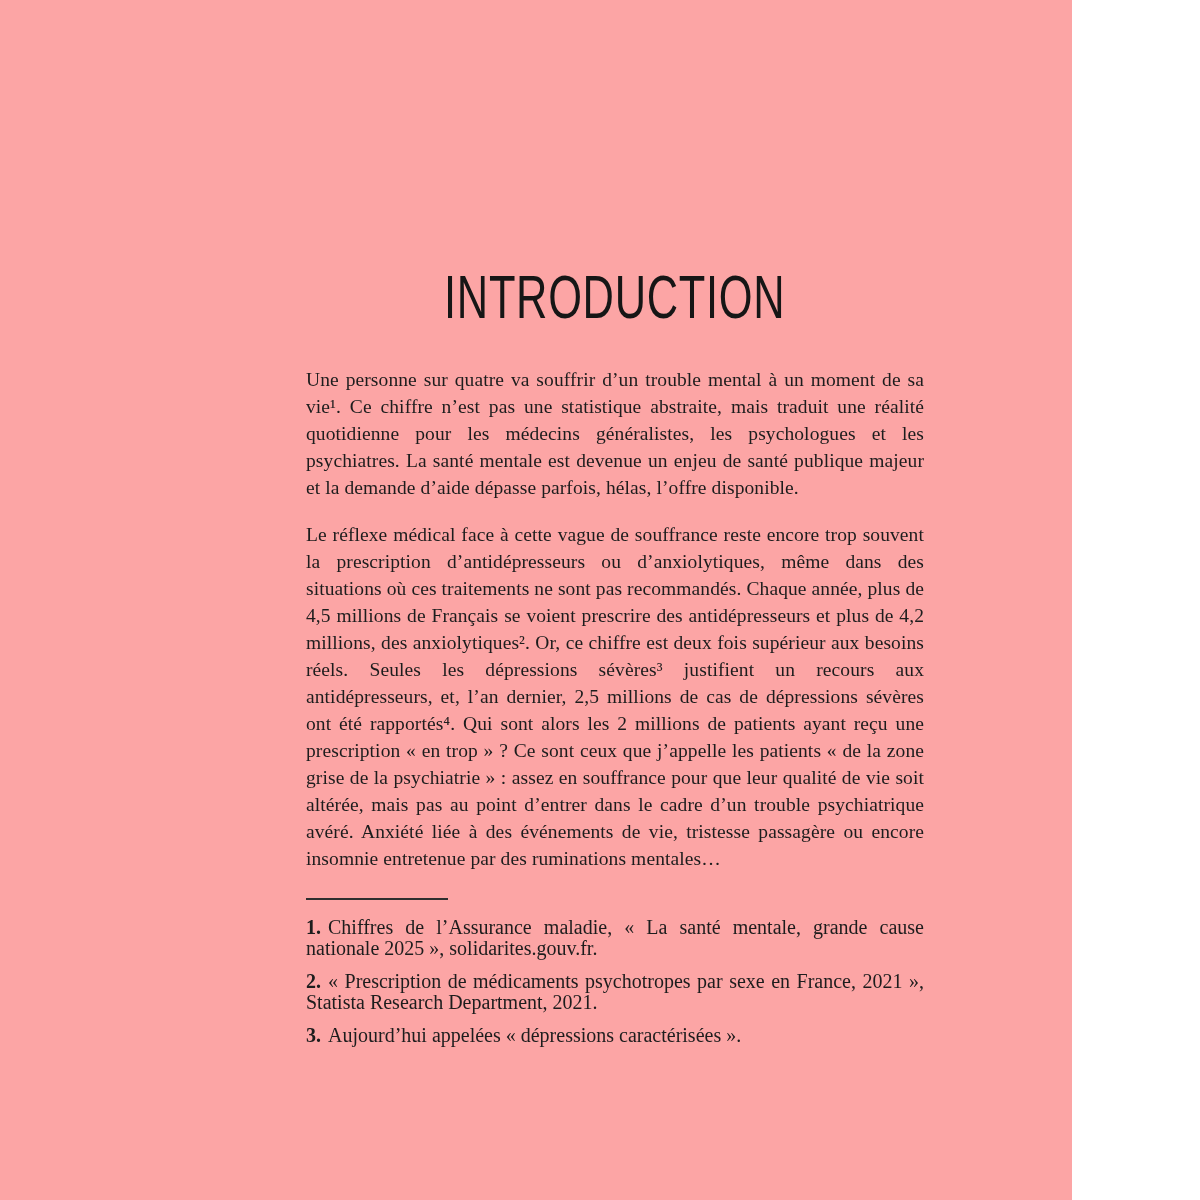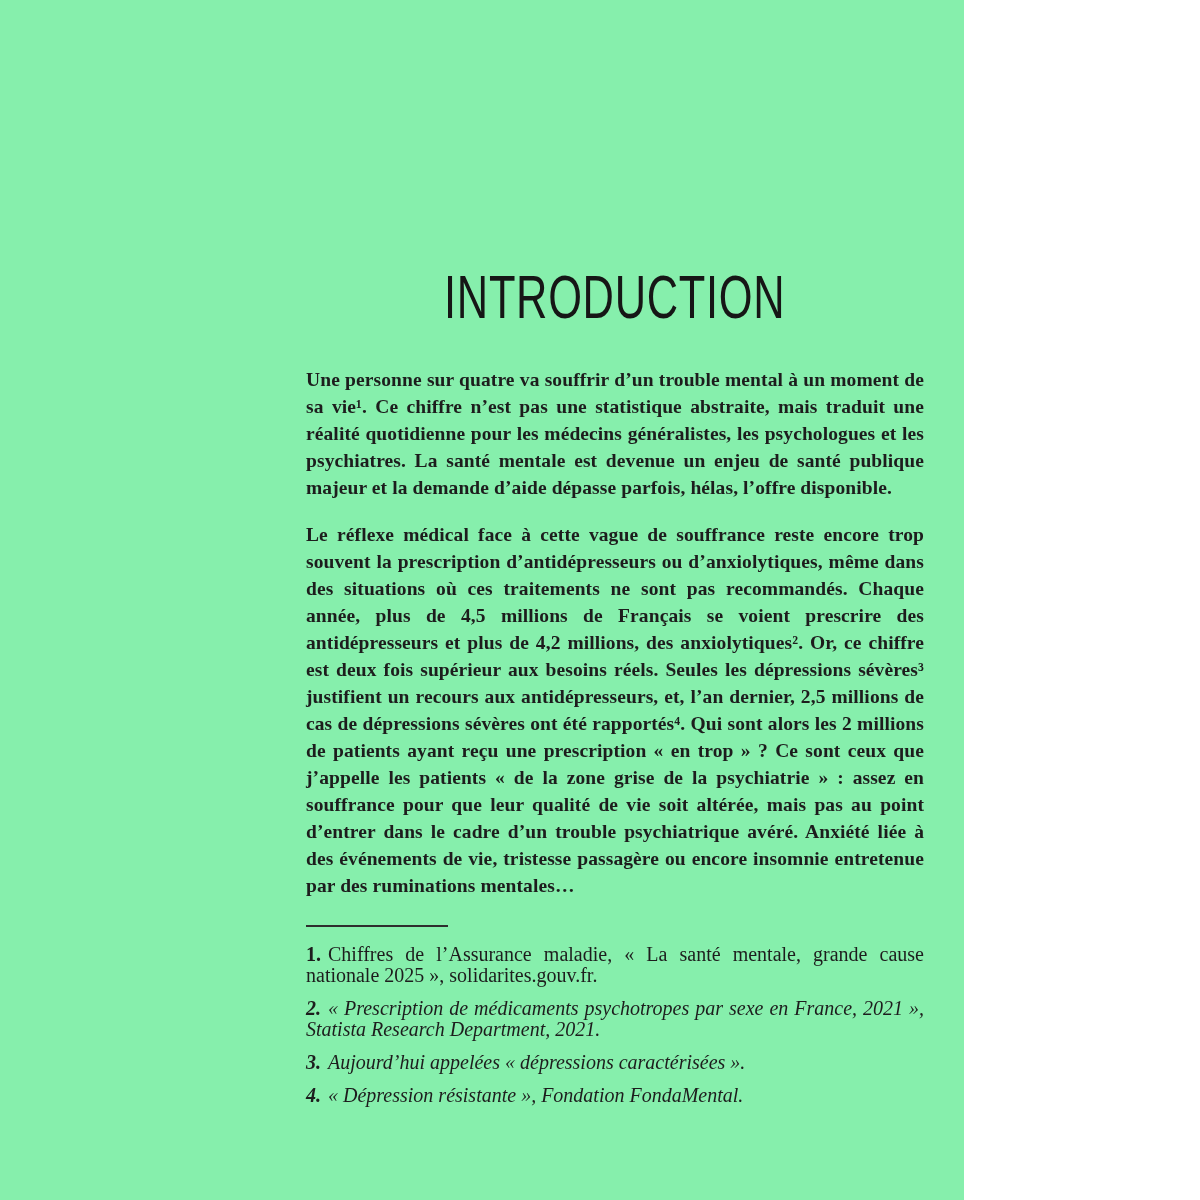--- a/index.html
+++ b/index.html
@@ -2,23 +2,23 @@
 <html lang="fr"><head>
 <meta charset="utf-8">
 <style>
   html, body {
     margin: 0;
     padding: 0;
     background: #ffffff;
   }
   .page {
     position: relative;
-    width: 964px;
+    width: 1072px;
     height: 1200px;
-    background: #86efac;
+    background: #fca5a5;
     overflow: hidden;
     font-family: "Liberation Serif", "DejaVu Serif", serif;
     color: #1d1d1d;
   }
   .column {
     position: absolute;
     left: 306px;
     top: 266px;
     width: 618px;
   }
@@ -43,21 +43,20 @@
   .body-text {
     margin-top: 38px;
     font-size: 19.5px;
     line-height: 27px;
     text-align: justify;
     letter-spacing: 0.1px;
   }
   .body-text p {
     margin: 0;
     padding: 0;
-    font-weight: bold;
   }
   .body-text p + p {
     margin-top: 20px;
   }
   .footnote-sep {
     margin-top: 26px;
     width: 142px;
     height: 0;
     border-top: 2px solid #2e2e2e;
   }
@@ -66,21 +65,20 @@
     font-size: 20px;
     line-height: 21px;
     text-align: justify;
   }
   .footnote {
     margin: 0;
     padding: 0;
   }
   .footnote + .footnote {
     margin-top: 12px;
-    font-style: italic;
   }
   .fn-num {
     font-weight: bold;
     margin-right: 7px;
   }
 </style>
 </head>
 <body>
 
 <div class="page">
@@ -98,19 +96,16 @@
     <div class="footnotes">
       <p class="footnote">
         <span class="fn-num">1.</span><span>Chiffres de l’Assurance maladie, «&nbsp;La santé mentale, grande cause nationale 2025&nbsp;», solidarites.gouv.fr.</span>
       </p>
       <p class="footnote">
         <span class="fn-num">2.</span><span>«&nbsp;Prescription de médicaments psychotropes par sexe en France, 2021&nbsp;», Statista Research Department, 2021.</span>
       </p>
       <p class="footnote">
         <span class="fn-num">3.</span><span>Aujourd’hui appelées «&nbsp;dépressions caractérisées&nbsp;».</span>
       </p>
-      <p class="footnote">
-        <span class="fn-num">4.</span><span>«&nbsp;Dépression résistante&nbsp;», Fondation FondaMental.</span>
-      </p>
     </div>
 
   </div>
 </div>
 
 </body></html>

